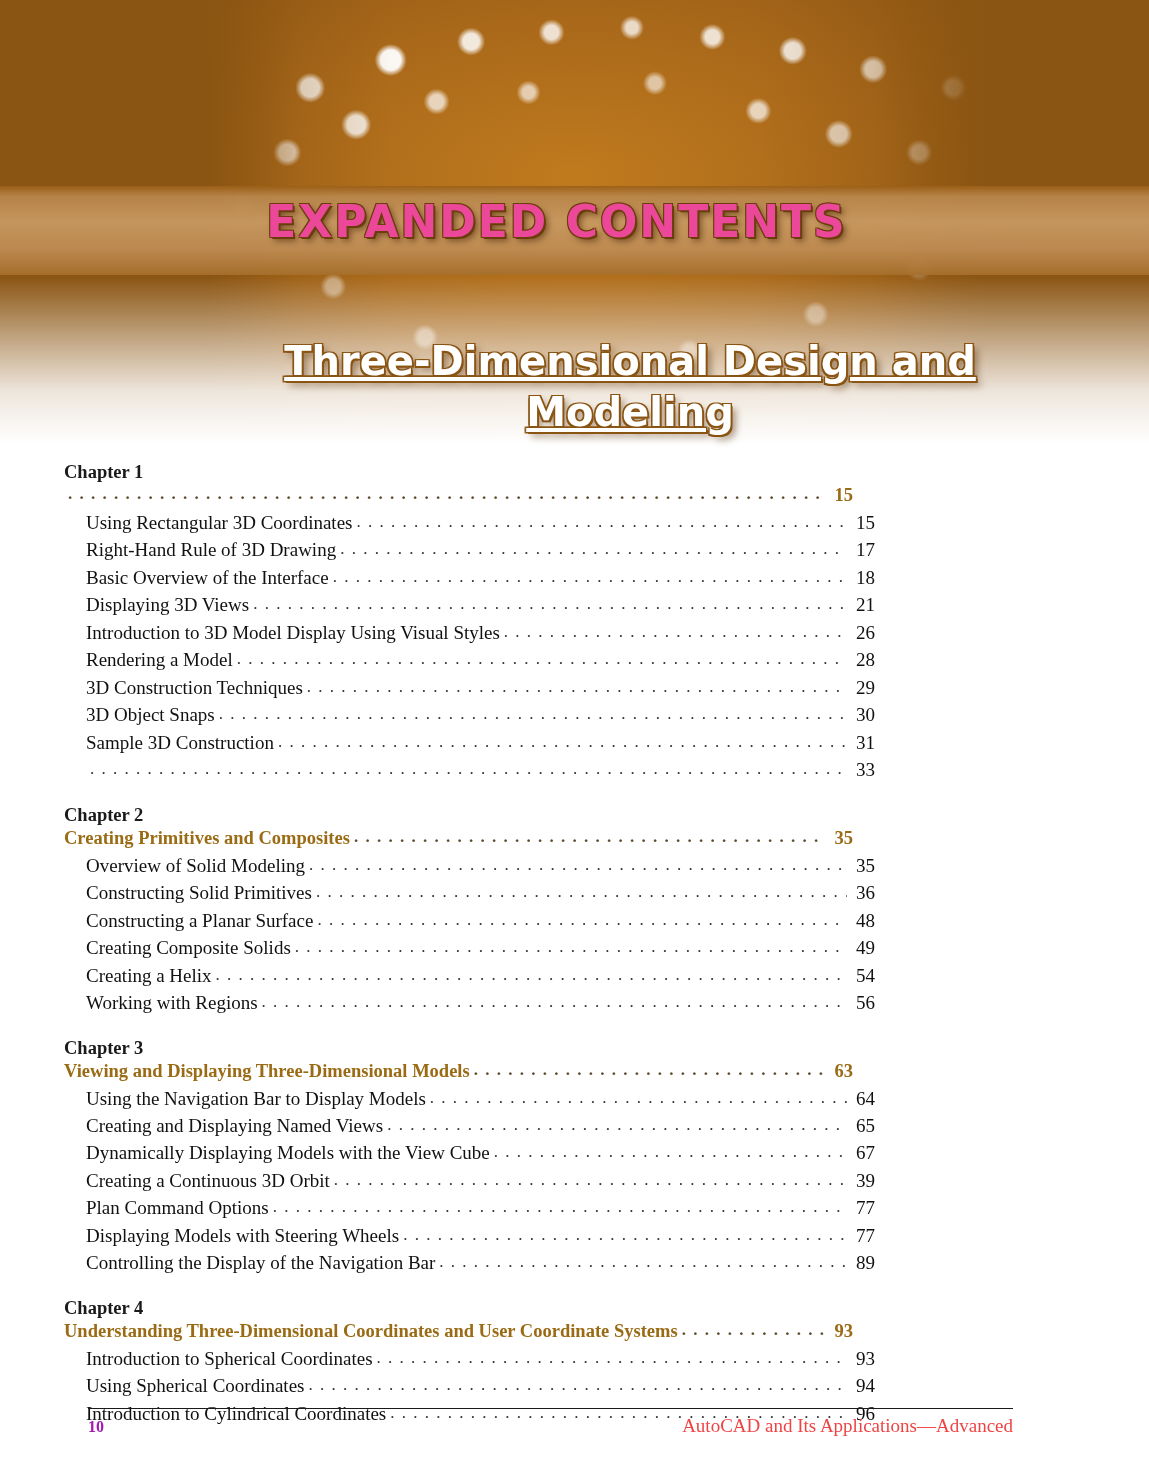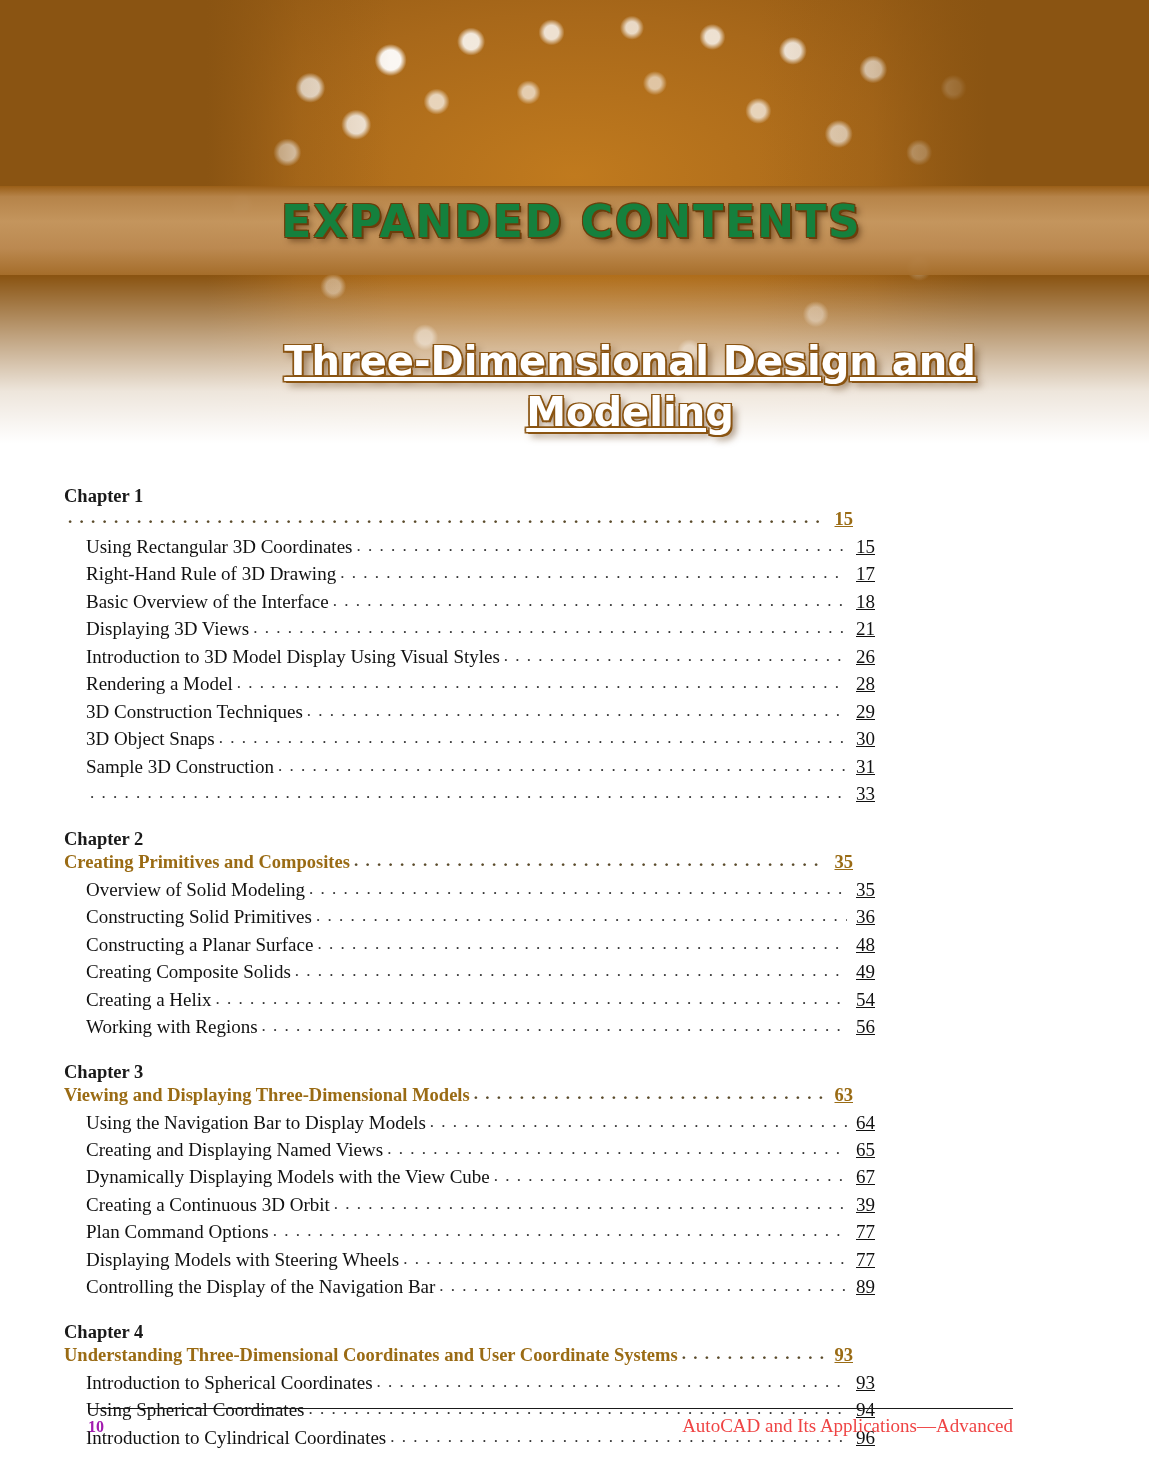--- a/index.html
+++ b/index.html
@@ -99,28 +99,27 @@
   .expanded-contents {
     position: absolute;
     left: 0;
     top: 196px;
     width: 1113px;
     text-align: center;
     font-family: "DejaVu Sans", sans-serif;
     font-weight: bold;
     font-size: 44px;
     letter-spacing: 2px;
-    color: #15803d;
+    color: #ec4899;
     text-shadow:
       2px 2px 0 #6b3d0b,
       -1px -1px 0 #6b3d0b,
       1px -1px 0 #6b3d0b,
       -1px 1px 0 #6b3d0b,
       4px 4px 6px rgba(60,30,5,0.55);
-    padding-left: 15px;
   }
 
   
   .part-title {
     position: absolute;
     left: 230px;
     top: 336px;
     width: 800px;
     text-align: center;
     font-family: "DejaVu Sans", sans-serif;
@@ -136,21 +135,20 @@
       5px 5px 7px rgba(90,50,10,0.5);
     text-decoration: underline;
   }
 
   
   .toc {
     position: absolute;
     left: 0;
     top: 462px;
     width: 917px;
-    margin-top: 24px;
   }
   .toc-inner {
     margin: 0 auto;
     width: 789px;
   }
   .chapter-block {
     margin-bottom: 21px;
   }
   .chapter-label {
     font-family: "Liberation Serif", serif;
@@ -187,21 +185,20 @@
     top: -2px;
     color: #333;
     letter-spacing: 1.5px;
     font-size: 17px;
   }
   .chapter-title-row .leader { color: #5a4a2a; }
   .pageno {
     flex: 0 0 auto;
     text-align: right;
     min-width: 26px;
-    text-decoration: underline;
   }
 
   
   .footer {
     position: absolute;
     left: 88px;
     top: 1408px;
     width: 925px;
   }
   .footer-rule {

